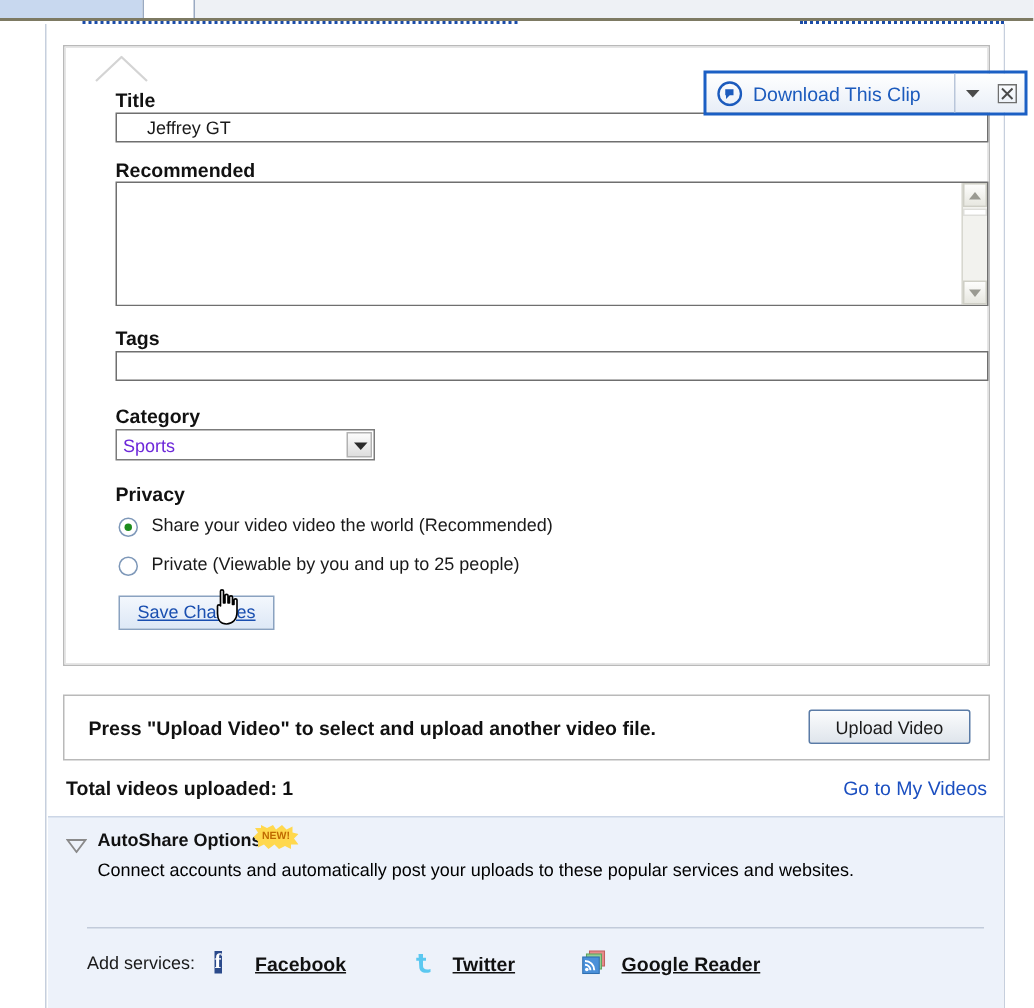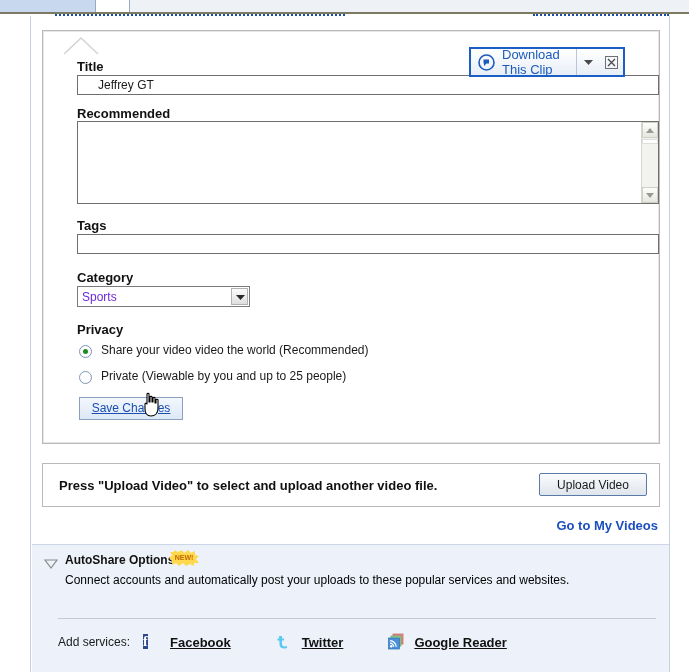--- a/index.html
+++ b/index.html
@@ -265,21 +265,21 @@
     margin-top: 3px;
     font-size: 12px;
     color: #1a4fb0;
     text-decoration: underline;
   }
 
   
   .dl-overlay {
     position: absolute;
     left: 437px; top: 31px;
-    width: 156px; height: 30px;
+    width: 216px; height: 30px;
     border: 2px solid #1b5fc4;
     background: linear-gradient(#ffffff, #e8eef7);
     box-sizing: border-box;
     z-index: 20;
     display: flex;
     align-items: center;
   }
   .dl-icon {
     margin-left: 7px;
     width: 17px; height: 17px;
@@ -349,21 +349,21 @@
     position: absolute;
     left: 2px; top: 2px;
     font-size: 13px;
     font-weight: bold;
     color: #111111;
   }
   .totals-link {
     position: absolute;
     right: 2px; top: 2px;
     font-size: 13px;
-    font-weight: bold;
+    font-weight: normal;
     color: #1b4fc0;
     cursor: pointer;
   }
 
   
   .autoshare {
     position: absolute;
     left: 0px; top: 528px;
     width: 637px; height: 128px;
     background: #edf2fa;
@@ -561,20 +561,21 @@
     </div>
 
     <div class="upload-panel">
       <div class="upload-text">Press "Upload Video" to select and upload another video file.</div>
       <div class="upload-btn">
         <span>Upload Video</span>
       </div>
     </div>
 
     <div class="totals-row">
+      <span class="totals-text">Total videos uploaded: 1</span>
       <span class="totals-link">Go to My Videos</span>
     </div>
 
     <div class="autoshare">
       <span class="as-toggle">
         <svg width="14" height="10" viewBox="0 0 14 10">
           <polygon points="1,1 13,1 7,9" fill="none" stroke="#8a8a8a" stroke-width="1.2"></polygon>
         </svg>
       </span>
       <span class="as-title">AutoShare Options</span>

